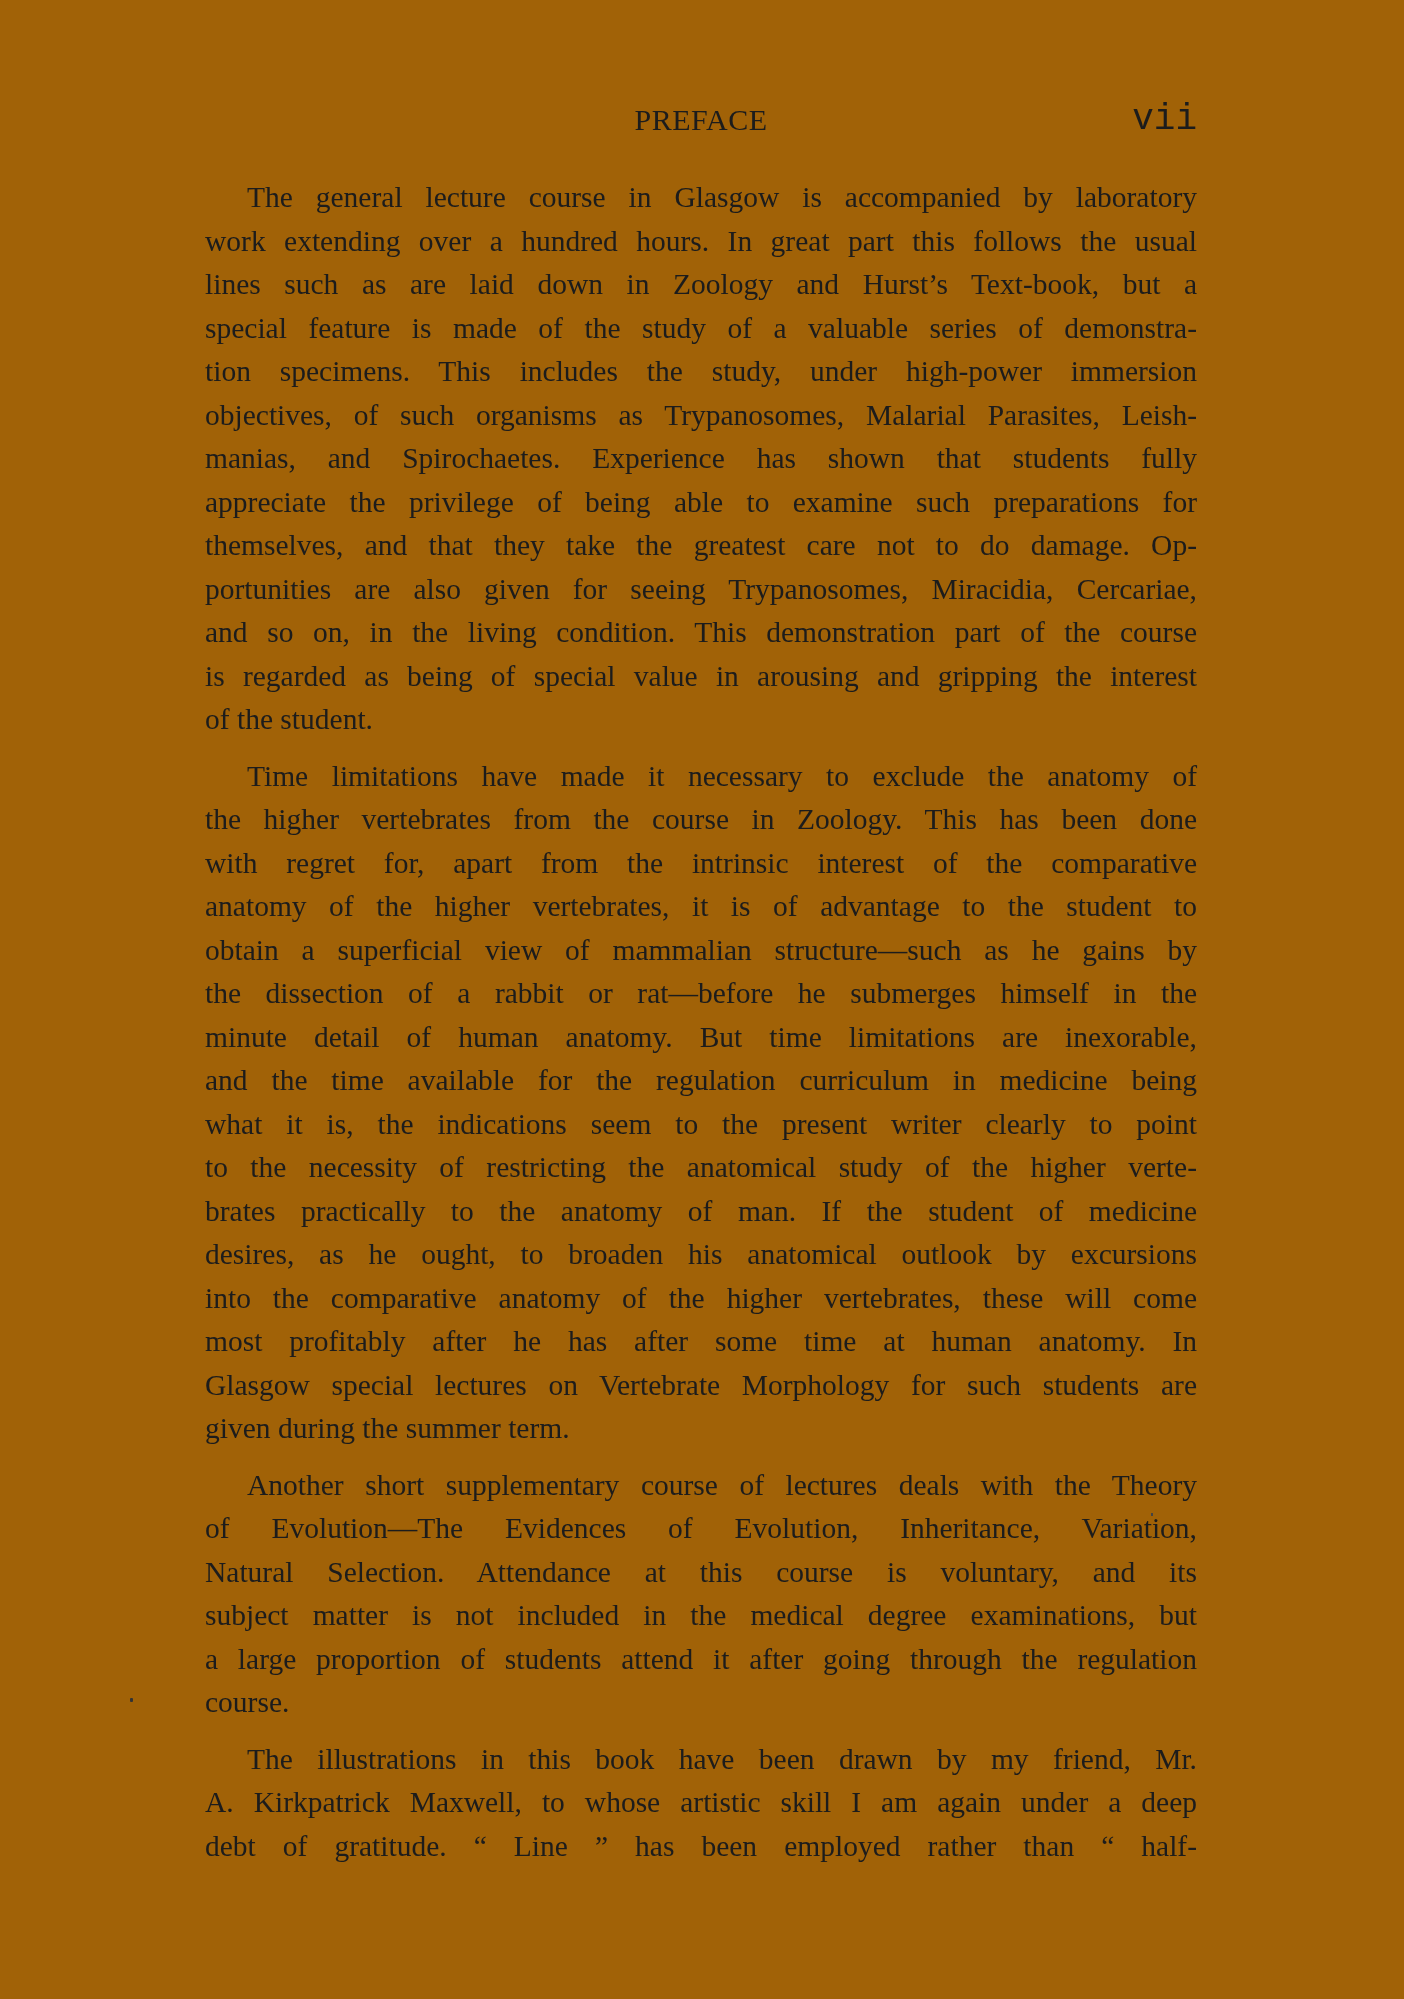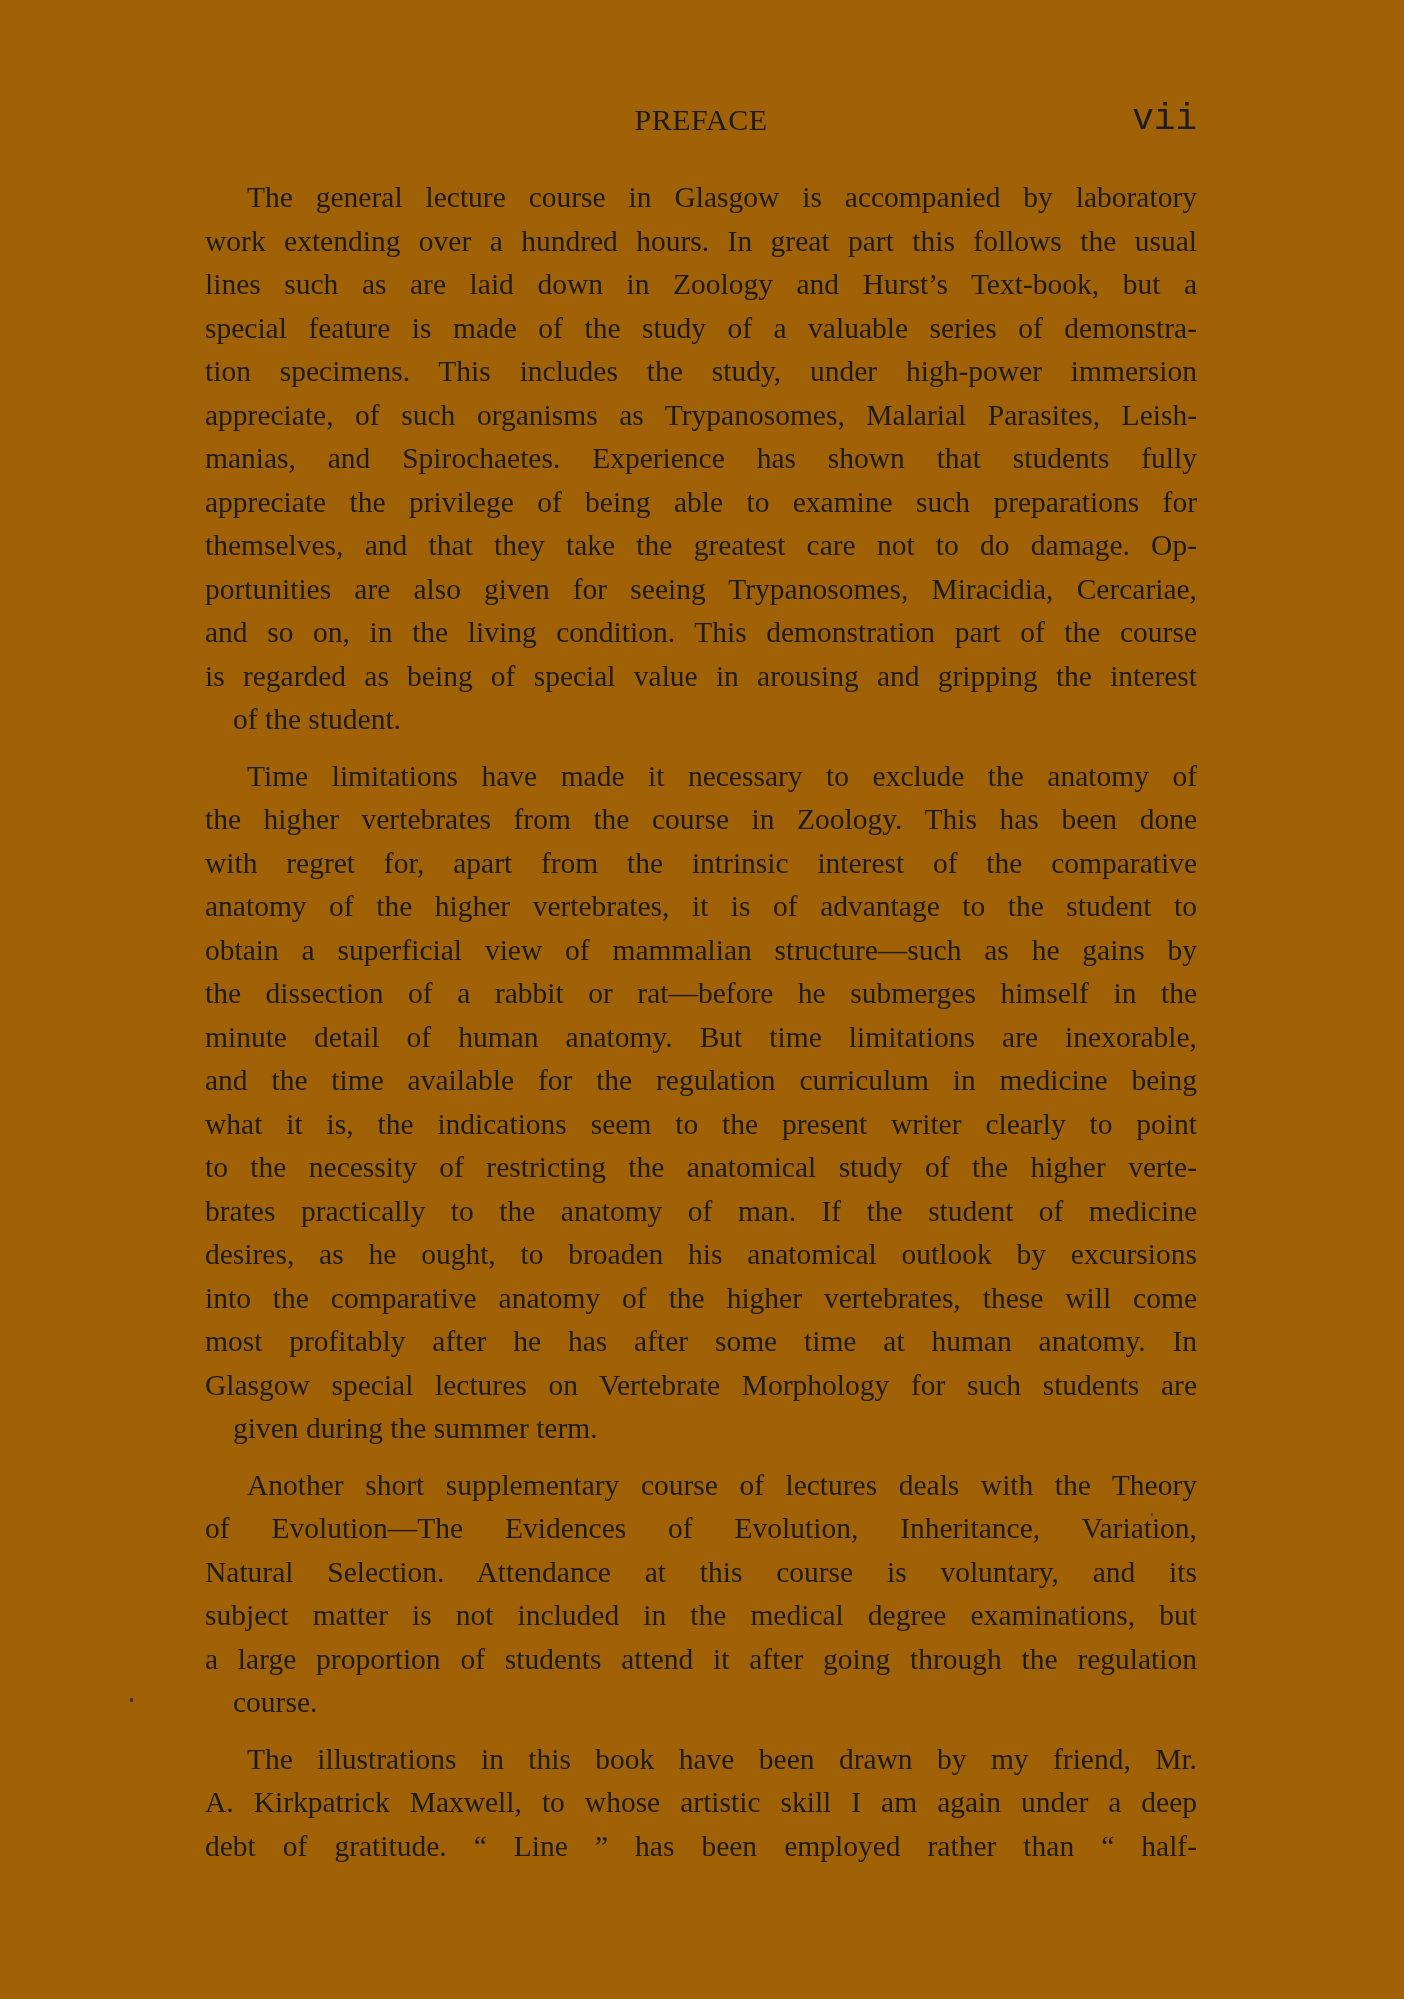--- a/index.html
+++ b/index.html
@@ -54,21 +54,20 @@
     height: 43.5px;
     line-height: 43.5px;
     font-size: 29.5px;
     white-space: nowrap;
     text-align: justify;
     text-align-last: justify;
     overflow: visible;
   }
   .line.last {
     text-align-last: left;
-    margin-left: 28px;
   }
   .line.indent {
     padding-left: 42px;
     margin-top: 13px;
   }
   .stray-mark {
     position: absolute;
     left: 130px;
     top: 1698px;
     width: 3px;
@@ -96,21 +95,21 @@
   </div>
 
   <div class="body-text">
 
     <div class="paragraph">
       <span class="line indent">The general lecture course in Glasgow is accompanied by laboratory</span>
       <span class="line">work extending over a hundred hours.  In great part this follows the usual</span>
       <span class="line">lines such as are laid down in Zoology and Hurst’s Text-book, but a</span>
       <span class="line">special feature is made of the study of a valuable series of demonstra-</span>
       <span class="line">tion specimens.  This includes the study, under high-power immersion</span>
-      <span class="line">appreciate, of such organisms as Trypanosomes, Malarial Parasites, Leish-</span>
+      <span class="line">objectives, of such organisms as Trypanosomes, Malarial Parasites, Leish-</span>
       <span class="line">manias, and Spirochaetes.  Experience has shown that students fully</span>
       <span class="line">appreciate the privilege of being able to examine such preparations for</span>
       <span class="line">themselves, and that they take the greatest care not to do damage.  Op-</span>
       <span class="line">portunities are also given for seeing Trypanosomes, Miracidia, Cercariae,</span>
       <span class="line">and so on, in the living condition.  This demonstration part of the course</span>
       <span class="line">is regarded as being of special value in arousing and gripping the interest</span>
       <span class="line last">of the student.</span>
     </div>
 
     <div class="paragraph">

